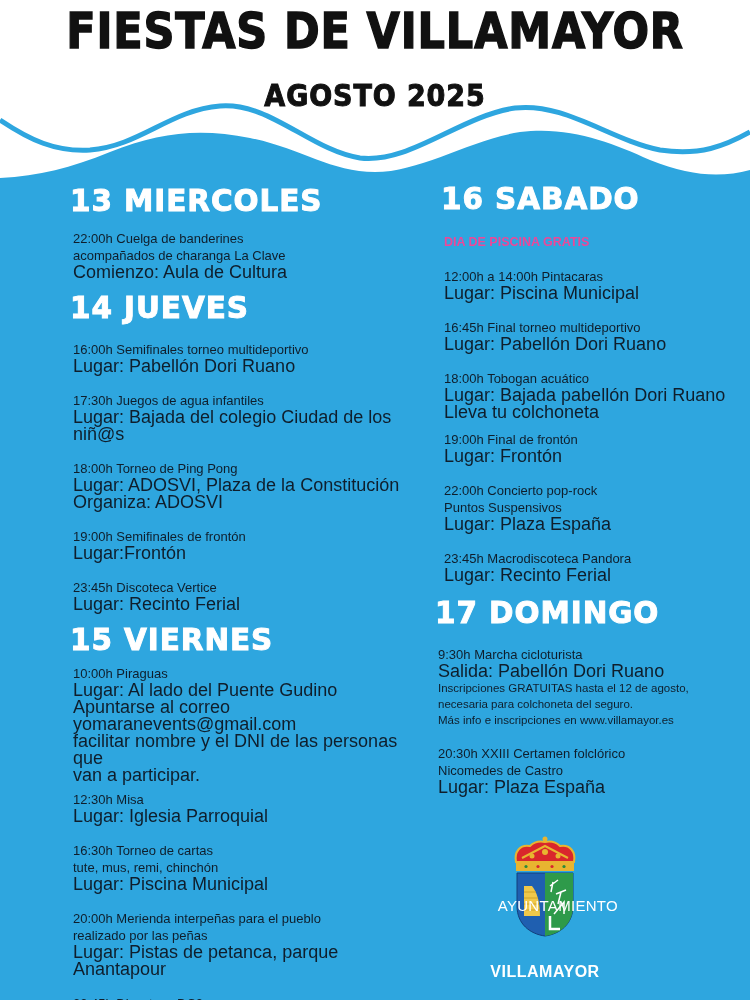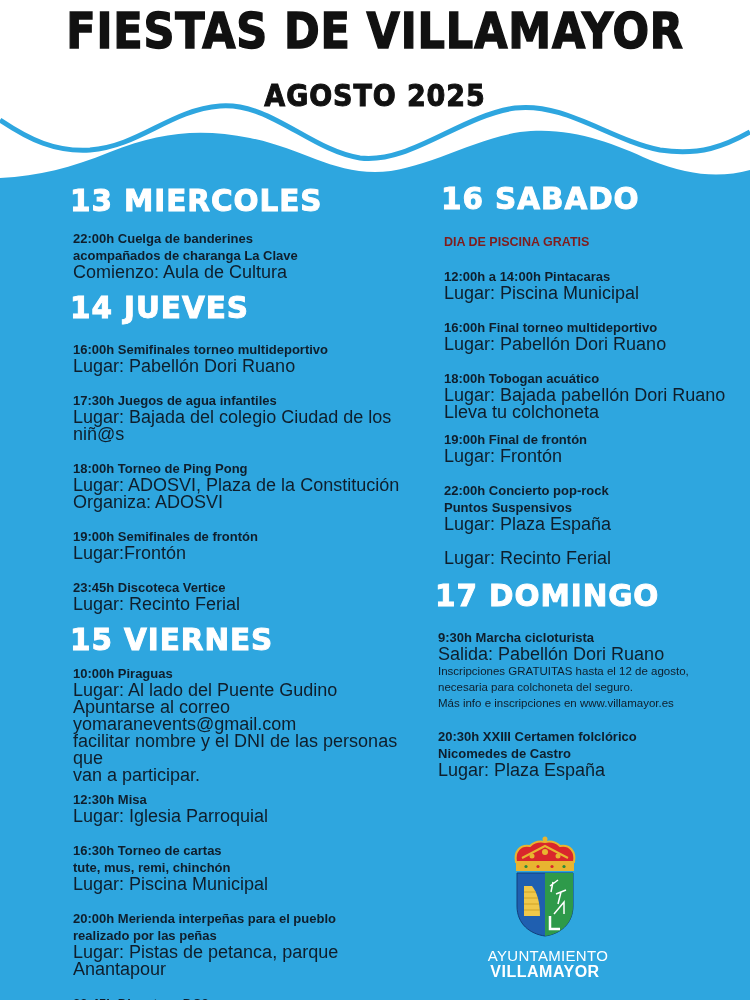--- a/index.html
+++ b/index.html
@@ -25,28 +25,28 @@
     .col { position: absolute; }
     .col-left { left: 73px; top: 180px; width: 340px; }
     .col-right { left: 444px; top: 178px; width: 300px; }
 
     .day-heading {
       font-family: "DejaVu Sans", sans-serif; font-weight: 900; color: #ffffff;
       font-size: 31px; letter-spacing: 1px; line-height: 40px; margin-left: -3px;
       -webkit-text-stroke: 1px #ffffff; transform: scaleX(0.95); transform-origin: left;
     }
     .event { margin-top: 12px; }
-    .event-title { font-weight: bold; font-size: 13px; line-height: 17px; color: #0f1e2c; }
+    .event-title { font-weight: normal; font-size: 13px; line-height: 17px; color: #0f1e2c; }
     .event-line { font-size: 18px; line-height: 17px; color: #0f1e2c; }
     .event-line.small { font-size: 11.5px; line-height: 16px; }
-    .notice { font-weight: bold; font-size: 12.5px; color: #7f1d1d; margin-top: 16px; line-height: 17px; }
+    .notice { font-weight: bold; font-size: 12.5px; color: #ec4899; margin-top: 16px; line-height: 17px; }
 
     .crest { position: absolute; left: 512px; top: 836px; width: 66px; height: 104px; }
     .org-1 {
-      position: absolute; left: 478px; top: 947px; width: 140px; text-align: center;
+      position: absolute; left: 478px; top: 897px; width: 140px; text-align: right;
       font-size: 15px; color: #ffffff; letter-spacing: 0.3px;
     }
     .org-2 {
       position: absolute; left: 470px; top: 963px; width: 150px; text-align: center;
       font-size: 16px; font-weight: bold; color: #ffffff; letter-spacing: 0.5px;
     }
   </style>
 </head>
 <body>
 
@@ -132,38 +132,39 @@
   <div class="col col-right">
 
     <div>
       <div class="day-heading">16 SABADO</div>
       <div class="notice" style="margin-top:16px;">DIA DE PISCINA GRATIS</div>
       <div class="event" style="margin-top:17px;">
         <div class="event-title">12:00h a 14:00h Pintacaras</div>
         <div class="event-line">Lugar: Piscina Municipal</div>
       </div>
       <div class="event" style="margin-top:17px;">
-        <div class="event-title">16:00h Final torneo multideportivo</div>
+        <div class="event-title">16:45h Final torneo multideportivo</div>
         <div class="event-line">Lugar: Pabellón Dori Ruano</div>
       </div>
       <div class="event" style="margin-top:17px;">
         <div class="event-title">18:00h Tobogan acuático</div>
         <div class="event-line">Lugar: Bajada pabellón Dori Ruano</div>
         <div class="event-line">Lleva tu colchoneta</div>
       </div>
       <div class="event" style="margin-top:10px;">
         <div class="event-title">19:00h Final de frontón</div>
         <div class="event-line">Lugar: Frontón</div>
       </div>
       <div class="event" style="margin-top:17px;">
         <div class="event-title">22:00h Concierto pop-rock</div>
         <div class="event-title">Puntos Suspensivos</div>
         <div class="event-line">Lugar: Plaza España</div>
       </div>
       <div class="event" style="margin-top:17px;">
+        <div class="event-title">23:45h Macrodiscoteca Pandora</div>
         <div class="event-line">Lugar: Recinto Ferial</div>
       </div>
     </div>
 
     <div style="margin-top:8px; margin-left:-6px;">
       <div class="day-heading">17 DOMINGO</div>
       <div class="event" style="margin-top:14px;">
         <div class="event-title">9:30h Marcha cicloturista</div>
         <div class="event-line">Salida: Pabellón Dori Ruano</div>
         <div class="event-line small">Inscripciones GRATUITAS hasta el 12 de agosto,</div>

